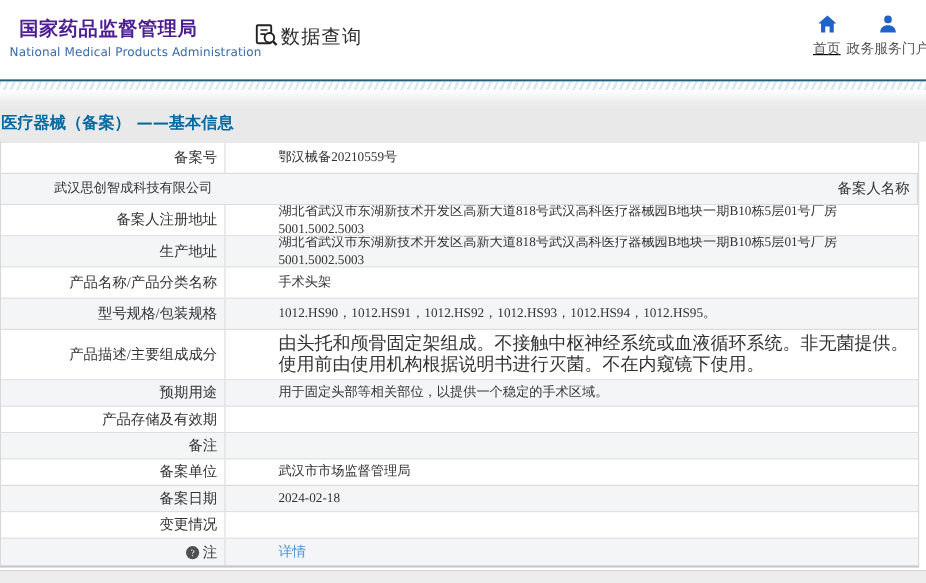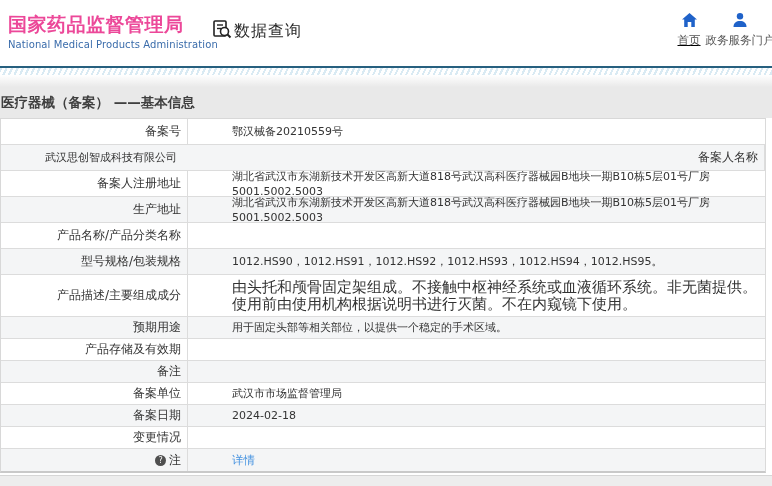--- a/index.html
+++ b/index.html
@@ -2,46 +2,46 @@
 <html><head>
 <meta charset="utf-8">
 <style>
   * { margin:0; padding:0; box-sizing:border-box; }
   html,body { width:772px; height:486px; overflow:hidden; background:#fff;
     font-family:"DejaVu Sans","Liberation Sans",sans-serif; }
 
   
   .header { position:relative; height:66px; background:#fff; }
   .logo { position:absolute; left:8px; top:11px; }
-  .logo-cn { font-size:19px; font-weight:bold; color:#ec4899; letter-spacing:0.5px; line-height:26px; }
+  .logo-cn { font-size:16px; font-weight:bold; color:#4c1d95; letter-spacing:0.5px; line-height:26px;margin-left:8px; }
   .logo-en { font-size:10px; color:#3a6cab; margin-top:2px; letter-spacing:0.1px; }
   .query { position:absolute; left:211px; top:18px; display:flex; align-items:center; gap:1px; }
   .query-label { font-size:16px; color:#2b2b2b; letter-spacing:1px; font-weight:500; }
   .nav-item { position:absolute; top:12px; text-align:center; cursor:pointer; }
   .nav-home { left:667px; width:44px;text-decoration:underline; }
   .nav-portal { left:700px; width:80px; }
   .nav-item svg { display:block; margin:0 auto; }
   .nav-label { display:block; font-size:11.5px; color:#555; margin-top:5px; white-space:nowrap; }
 
   
   .blue-line { height:2px; background:#27607f; }
   .hatch { height:7px;
     background:repeating-linear-gradient(115deg,#d9eaf3 0px,#d9eaf3 2px,#ffffff 2px,#ffffff 5px); }
   .fade { height:12px; background:linear-gradient(#ffffff,#e9e9e9); }
   .titlebar { height:31px; background:#e9e9e9; display:flex; align-items:center; }
-  .titlebar-text { font-size:13.5px; font-weight:bold; color:#404040; padding-left:1px; white-space:nowrap; }
+  .titlebar-text { font-size:13.5px; font-weight:bold; color:#0369a1; padding-left:1px; white-space:nowrap; }
 
   
   .table { width:766px; border-top:1px solid #d8d8d8; border-left:1px solid #d8d8d8;
            border-right:1px solid #dadada; border-bottom:2px solid #c9c9c9; background:#fff; }
   .tr { display:flex; border-bottom:1px solid #dcdcdc; background:#fff; }
   .tr:last-child { border-bottom:none; }
   .tr:nth-child(even) { background:#f4f5f6; }
   .r26 { height:26px; } .r42 { height:42px;justify-content:flex-end; } .r22 { height:22px; }
-  .td { display:flex; align-items:center; }
+  .td { display:flex; align-items:center;font-family:Liberation Serif, serif; }
   .td.label { width:187px; justify-content:flex-end; text-align:right;
               padding:0 6px; border-right:1px solid #dcdcdc;
               font-size:12px; color:#333; white-space:nowrap; }
   .td.value { flex:1; padding:0 8px 0 6px; font-size:11px; color:#333; line-height:15px; overflow:hidden;margin-left:38px; }
   .td.value.small { font-size:15px; line-height:17px; }
   .link { color:#4693e0; text-decoration:none; font-size:11.5px; cursor:pointer; }
   .note-icon { display:inline-flex; width:11px; height:11px; border-radius:50%;
                background:#4f4f4f; color:#fff; font-size:8px; line-height:11px;
                align-items:center; justify-content:center; margin-right:3px; flex:0 0 auto; }
   .note-icon::before { content:"?"; }
@@ -110,20 +110,21 @@
   <div class="tr r26">
     <div class="td label">备案人注册地址</div>
     <div class="td value">湖北省武汉市东湖新技术开发区高新大道818号武汉高科医疗器械园B地块一期B10栋5层01号厂房5001.5002.5003</div>
   </div>
   <div class="tr r26">
     <div class="td label">生产地址</div>
     <div class="td value">湖北省武汉市东湖新技术开发区高新大道818号武汉高科医疗器械园B地块一期B10栋5层01号厂房5001.5002.5003</div>
   </div>
   <div class="tr r26">
     <div class="td label">产品名称/产品分类名称</div>
+    <div class="td value">手术头架</div>
   </div>
   <div class="tr r26">
     <div class="td label">型号规格/包装规格</div>
     <div class="td value">1012.HS90，1012.HS91，1012.HS92，1012.HS93，1012.HS94，1012.HS95。</div>
   </div>
   <div class="tr r42">
     <div class="td label">产品描述/主要组成成分</div>
     <div class="td value small">由头托和颅骨固定架组成。不接触中枢神经系统或血液循环系统。非无菌提供。使用前由使用机构根据说明书进行灭菌。不在内窥镜下使用。</div>
   </div>
   <div class="tr r22">

